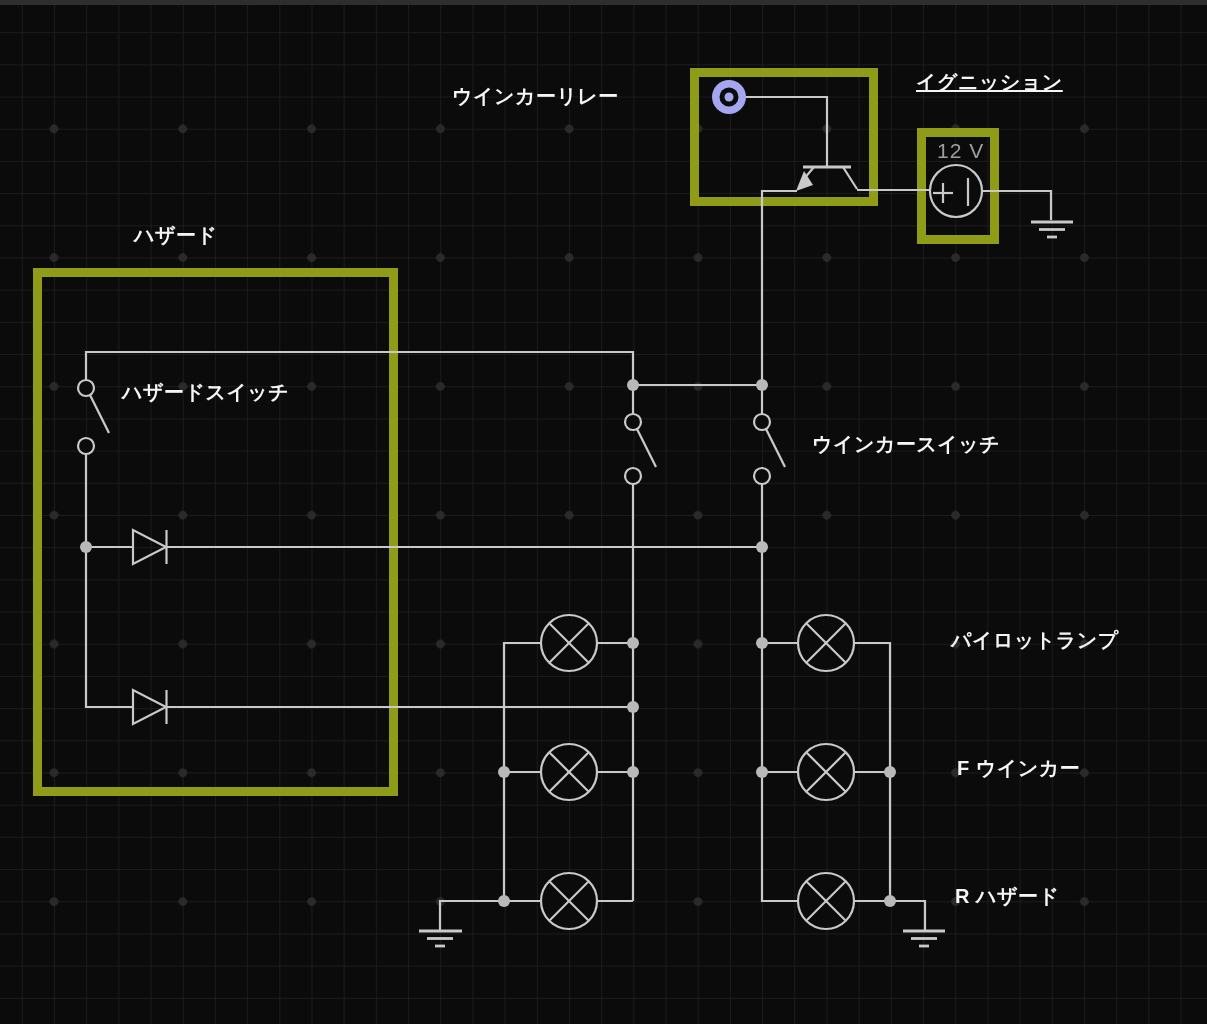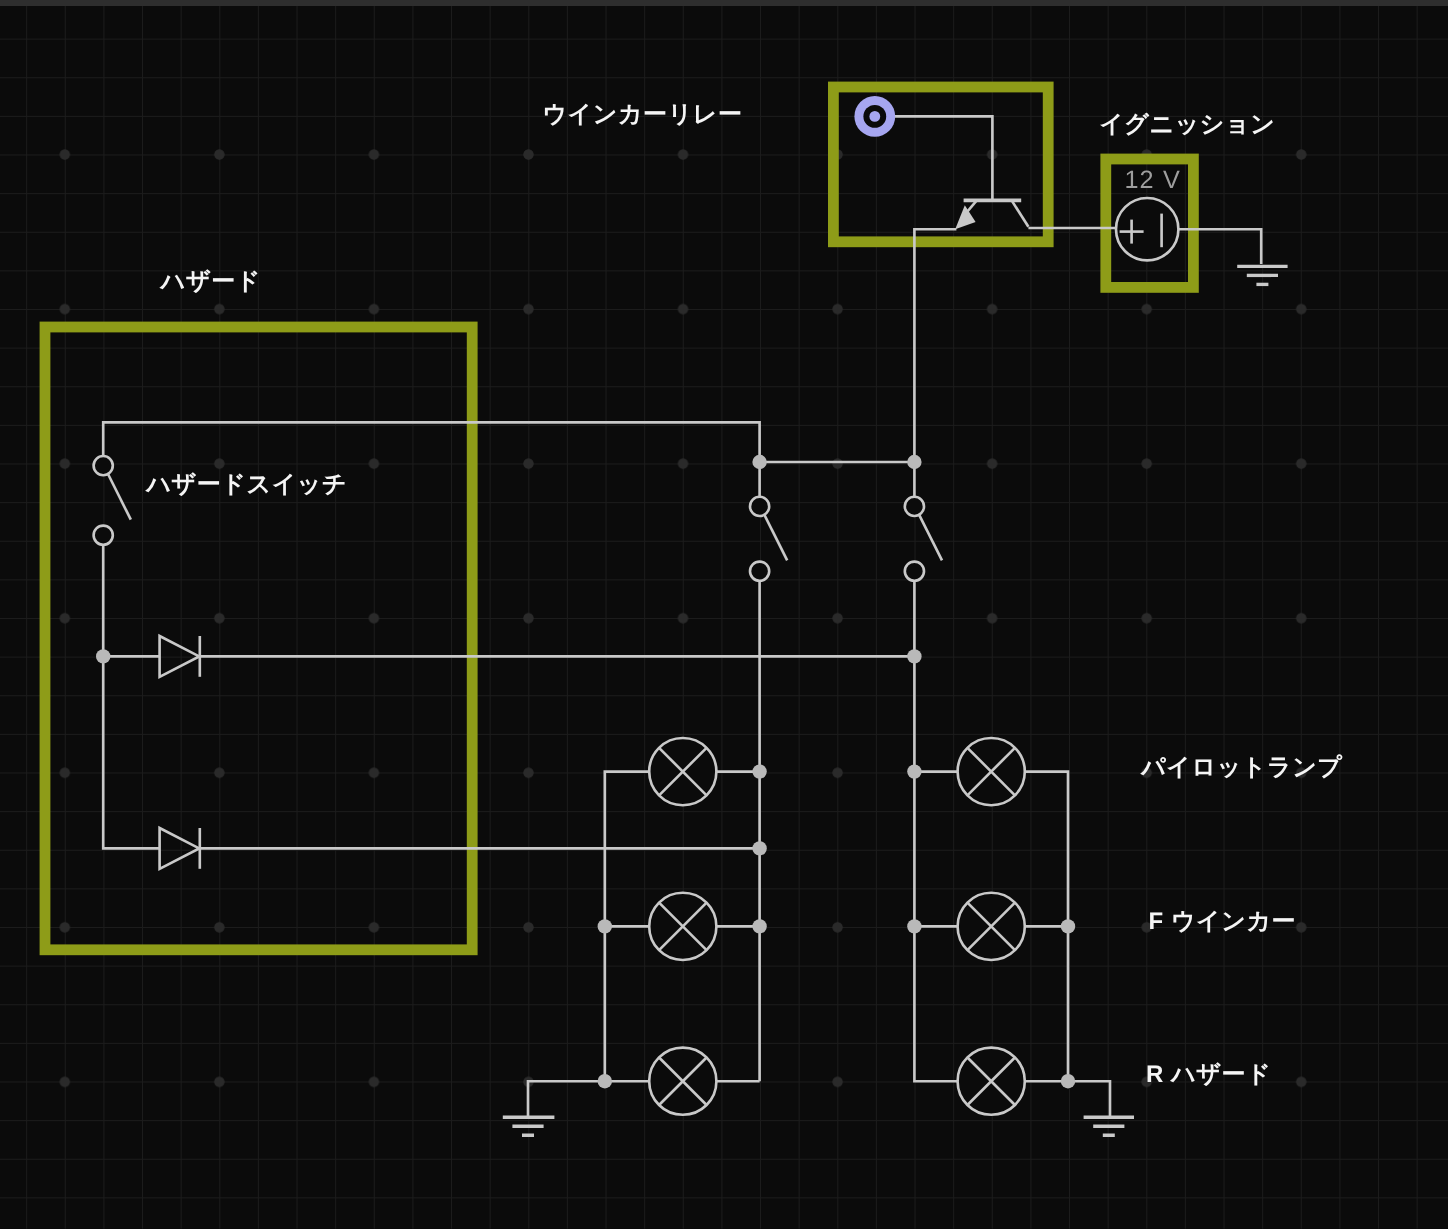--- a/index.html
+++ b/index.html
@@ -185,20 +185,21 @@
       <circle class="dot" cx="504" cy="772" r="6"></circle>
       <circle class="dot" cx="504" cy="901" r="6"></circle>
       <circle class="dot" cx="762" cy="643" r="6"></circle>
       <circle class="dot" cx="762" cy="772" r="6"></circle>
       <circle class="dot" cx="890" cy="772" r="6"></circle>
       <circle class="dot" cx="890" cy="901" r="6"></circle>
     </g>
   </svg>
 
   <div class="lbl" style="left:452px; top:86px;">ウインカーリレー</div>
-  <div class="lbl" style="left:916px; top:94px;">イグニッション</div>
+  <div class="lbl" style="left:916px; top:72px;text-decoration:underline;">イグニッション</div>
   <div class="lbl" style="left:134px; top:225px;">ハザード</div>
-  <div class="lbl" style="left:122px; top:394px;">ハザードスイッチ</div>
+  <div class="lbl" style="left:122px; top:382px;">ハザードスイッチ</div>
+  <div class="lbl" style="left:812px; top:434px;">ウインカースイッチ</div>
   <div class="lbl" style="left:951px; top:630px;text-align:right;">パイロットランプ</div>
   <div class="lbl" style="left:957px; top:758px;">F ウインカー</div>
   <div class="lbl" style="left:955px; top:886px;">R ハザード</div>
   <div class="val" style="left:937px; top:140px;">12 V</div>
 </div>
 
 </body></html>

